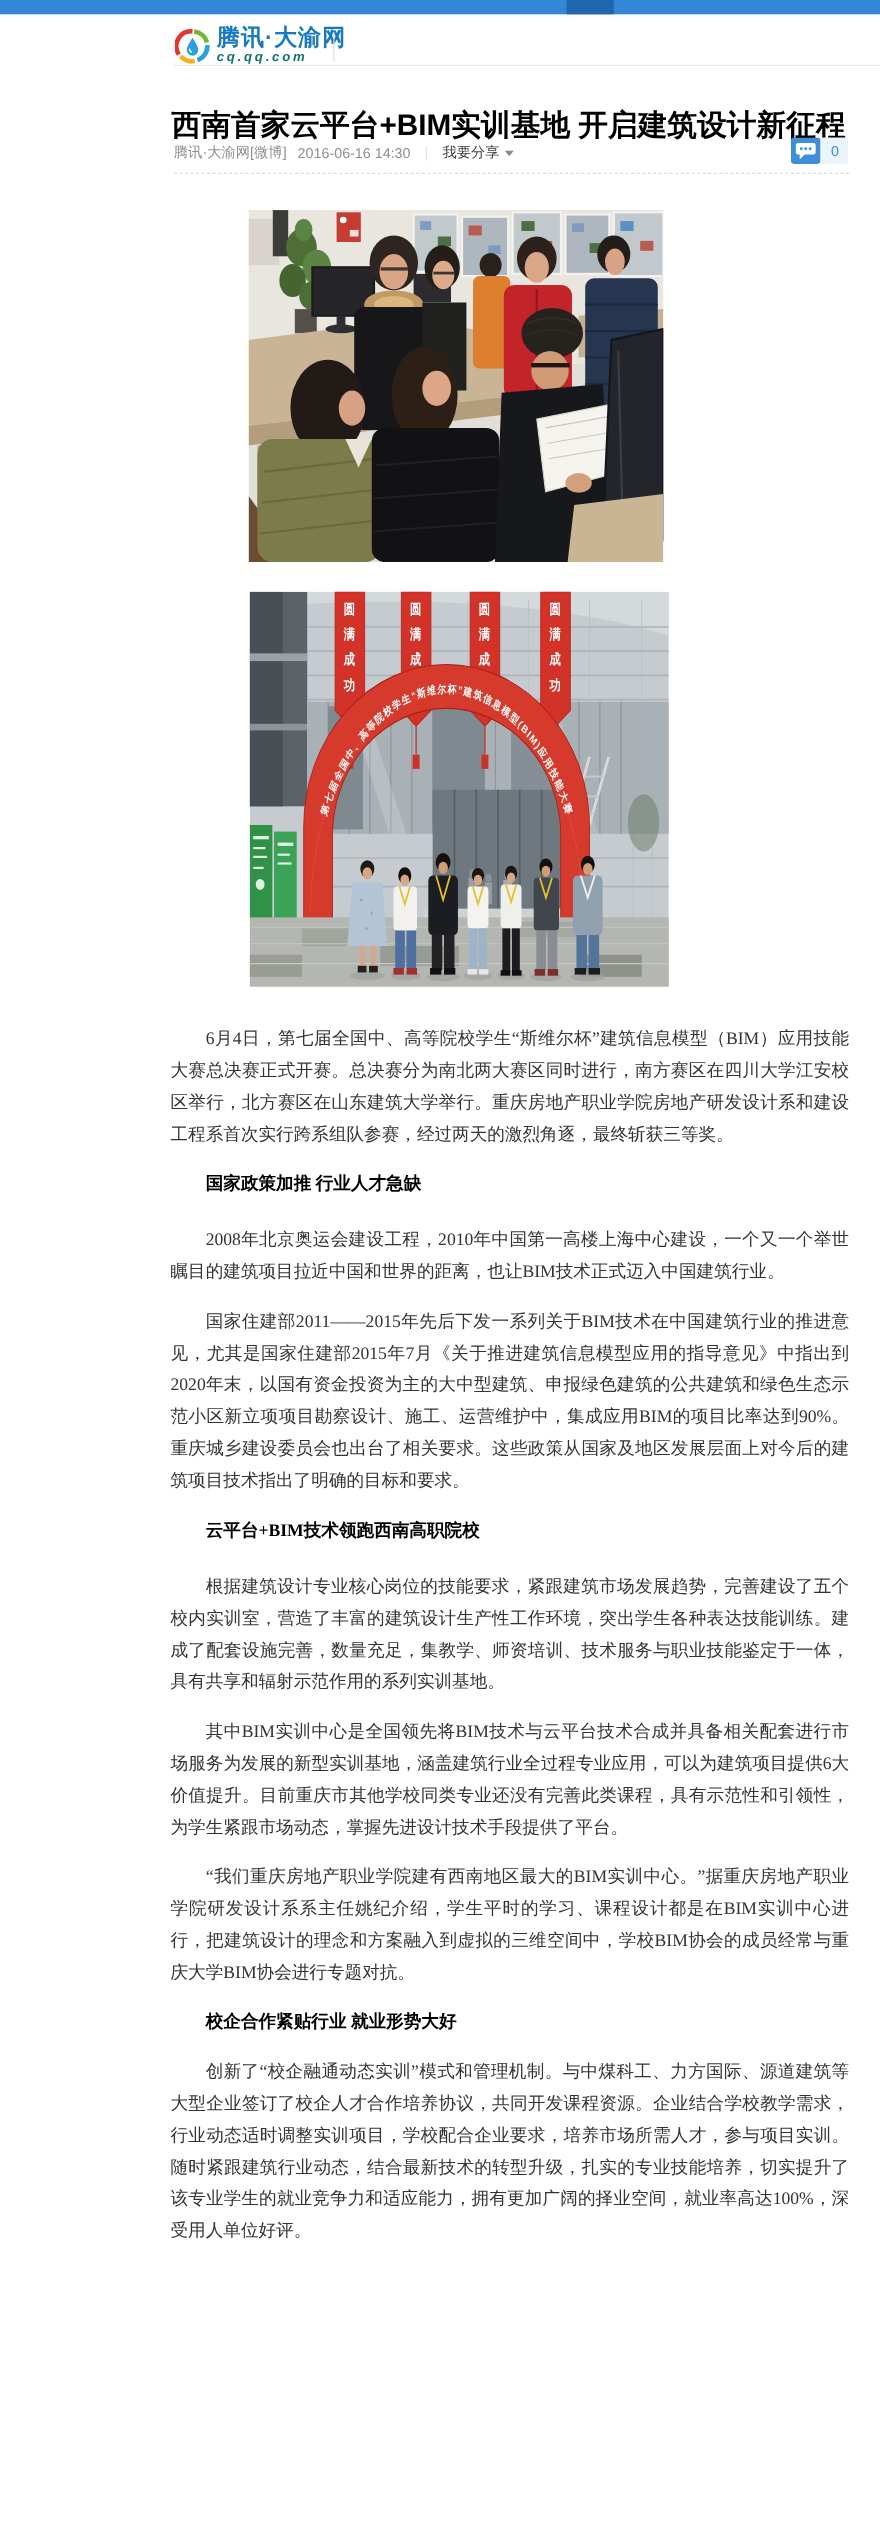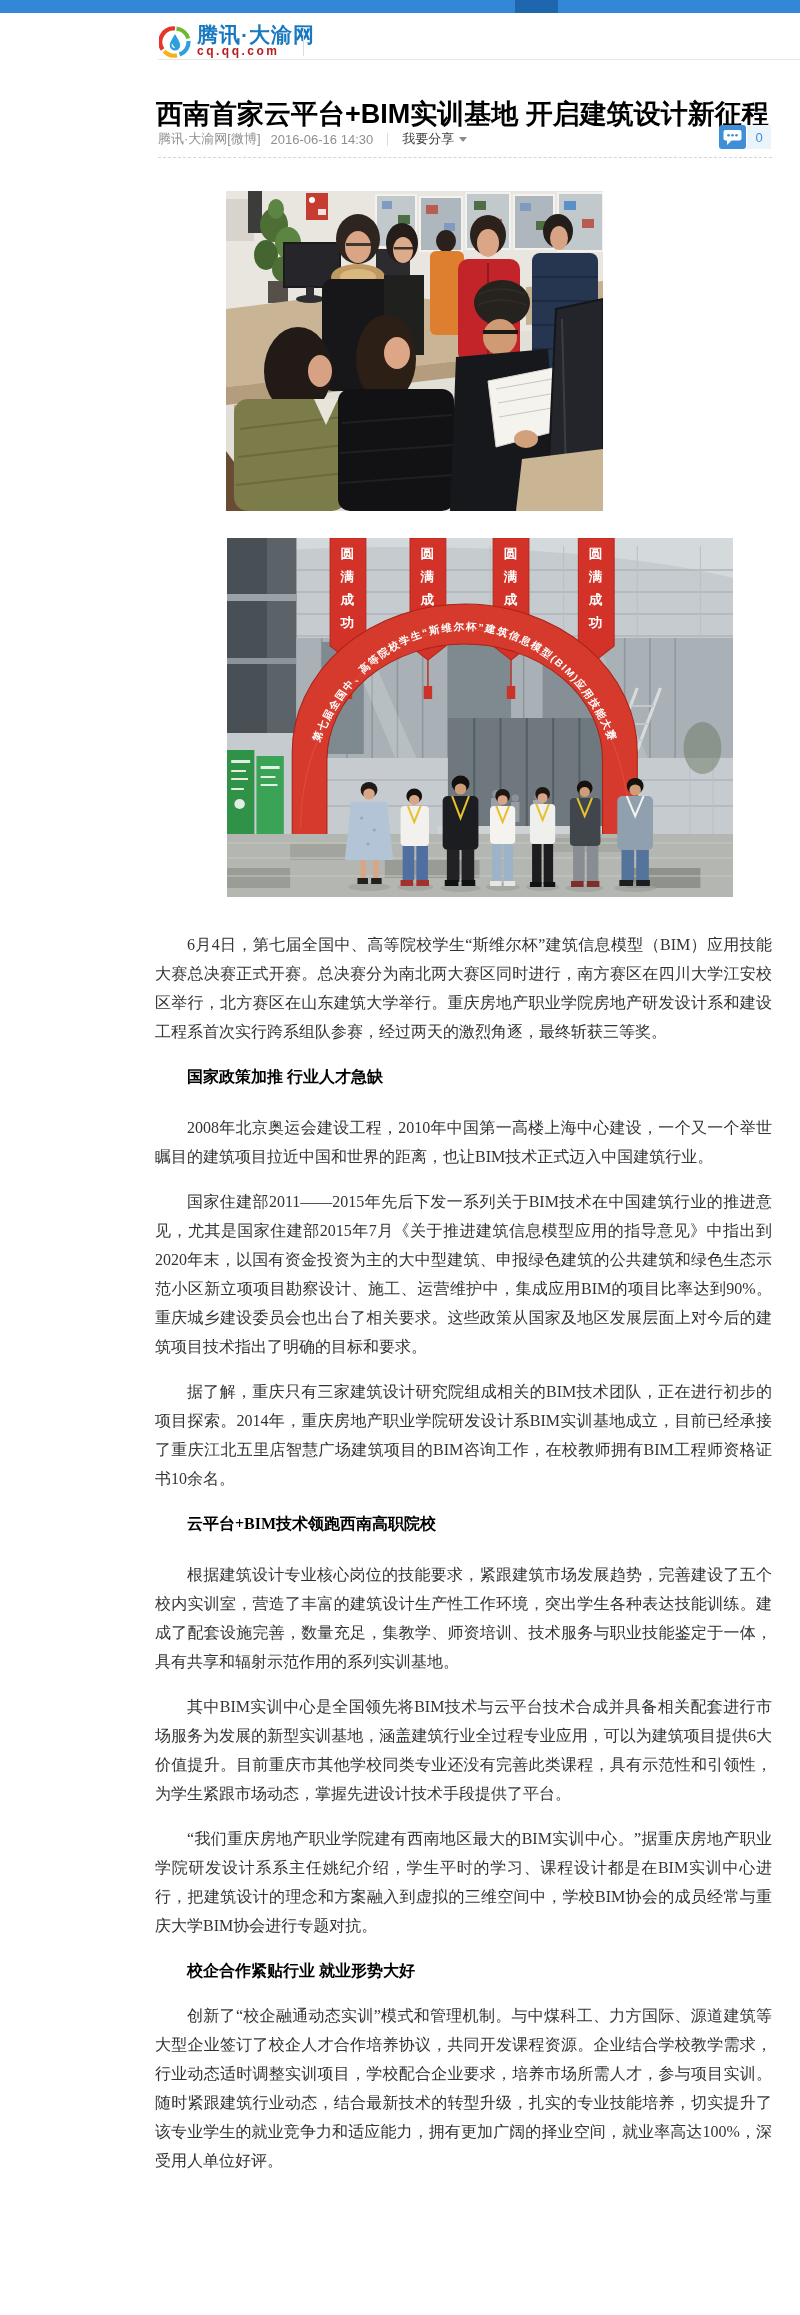--- a/index.html
+++ b/index.html
@@ -8,21 +8,21 @@
     font-family:"Liberation Sans",sans-serif;overflow:hidden;
   }
   
   .topbar{position:absolute;left:0;top:0;width:800px;height:13px;background:#3486d6;}
   .topbar-seg{position:absolute;left:515px;top:0;width:43px;height:13px;background:#1e66ae;}
 
   
   .logo{position:absolute;left:159px;top:25px;display:flex;align-items:flex-start;}
   .logo-icon{width:32px;height:34px;margin-right:6px;}
   .logo-text .site{font-size:21px;font-weight:bold;color:#1879c0;line-height:19px;letter-spacing:1px;}
-  .logo-text .domain{font-size:12px;font-weight:bold;color:#b91c1c;letter-spacing:2.5px;line-height:14px;}
+  .logo-text .domain{font-size:12px;font-weight:bold;color:#0f766e;letter-spacing:2.5px;line-height:14px;font-style:italic;}
   .logo-sep{position:absolute;left:303px;top:29px;width:1px;height:27px;background:#dcdcdc;}
   .header-line{position:absolute;left:158px;top:59px;width:642px;height:1px;background:#e7e7e7;}
 
   
   .title{position:absolute;left:156px;top:79px;width:640px;font-size:27px;font-weight:700;
          color:#000;line-height:34px;white-space:nowrap;}
   .meta{position:absolute;left:158px;top:128px;height:22px;display:flex;align-items:center;
         font-size:13px;color:#8f8f8f;text-align:right;}
   .meta .src{color:#8f8f8f;}
   .meta .date{margin-left:10px;}
@@ -30,21 +30,21 @@
   .meta .share{color:#404040;display:flex;align-items:center;cursor:pointer;}
   .meta .tri{width:0;height:0;border:4px solid transparent;border-top:5px solid #8a8a8a;
              margin-left:5px;margin-top:4px;}
   .comment{position:absolute;left:719px;top:125px;display:flex;height:24px;}
   .comment-count{width:24px;height:24px;background:#eaf4fb;color:#3e8ed8;font-size:13px;
                  display:flex;align-items:center;justify-content:center;margin-left:1px;}
   .rule-dashed{position:absolute;left:158px;top:157px;width:614px;border-top:1px dashed #d6d6d6;}
 
   
   .photo1{position:absolute;left:226px;top:191px;width:377px;height:320px;}
-  .photo2{position:absolute;left:227px;top:538px;width:506px;height:359px;}
+  .photo2{position:absolute;left:227px;top:538px;width:381px;height:359px;}
   .photo1 svg,.photo2 svg{display:block;width:100%;height:100%;}
 
   
   .article{position:absolute;left:155px;top:897px;width:617px;
            font-family:"Liberation Serif",serif;color:#333;}
   .article p{font-size:16px;line-height:29px;text-indent:2em;text-align:justify;margin:16px 0 0;}
   .article p.first{margin-top:33px;}
   .article p.afterh{margin-top:22px;}
   .article h2{font-size:16px;line-height:29px;font-weight:700;color:#000;text-indent:2em;
               margin:16px 0 0;font-family:"Liberation Serif",serif;}
@@ -443,20 +443,19 @@
         <rect x="389" y="342" width="13" height="6" fill="#1d1d20"></rect>
     </g>
   </svg>
 </div>
 
 <div class="article">
   <p class="first">6月4日，第七届全国中、高等院校学生“斯维尔杯”建筑信息模型（BIM）应用技能大赛总决赛正式开赛。总决赛分为南北两大赛区同时进行，南方赛区在四川大学江安校区举行，北方赛区在山东建筑大学举行。重庆房地产职业学院房地产研发设计系和建设工程系首次实行跨系组队参赛，经过两天的激烈角逐，最终斩获三等奖。</p>
   <h2>国家政策加推 行业人才急缺</h2>
   <p class="afterh">2008年北京奥运会建设工程，2010年中国第一高楼上海中心建设，一个又一个举世瞩目的建筑项目拉近中国和世界的距离，也让BIM技术正式迈入中国建筑行业。</p>
   <p>国家住建部2011——2015年先后下发一系列关于BIM技术在中国建筑行业的推进意见，尤其是国家住建部2015年7月《关于推进建筑信息模型应用的指导意见》中指出到2020年末，以国有资金投资为主的大中型建筑、申报绿色建筑的公共建筑和绿色生态示范小区新立项项目勘察设计、施工、运营维护中，集成应用BIM的项目比率达到90%。重庆城乡建设委员会也出台了相关要求。这些政策从国家及地区发展层面上对今后的建筑项目技术指出了明确的目标和要求。</p>
-  <p>据了解，重庆只有三家建筑设计研究院组成相关的BIM技术团队，正在进行初步的项目探索。2014年，重庆房地产职业学院研发设计系BIM实训基地成立，目前已经承接了重庆江北五里店智慧广场建筑项目的BIM咨询工作，在校教师拥有BIM工程师资格证书10余名。</p>
   <h2>云平台+BIM技术领跑西南高职院校</h2>
   <p class="afterh">根据建筑设计专业核心岗位的技能要求，紧跟建筑市场发展趋势，完善建设了五个校内实训室，营造了丰富的建筑设计生产性工作环境，突出学生各种表达技能训练。建成了配套设施完善，数量充足，集教学、师资培训、技术服务与职业技能鉴定于一体，具有共享和辐射示范作用的系列实训基地。</p>
   <p>其中BIM实训中心是全国领先将BIM技术与云平台技术合成并具备相关配套进行市场服务为发展的新型实训基地，涵盖建筑行业全过程专业应用，可以为建筑项目提供6大价值提升。目前重庆市其他学校同类专业还没有完善此类课程，具有示范性和引领性，为学生紧跟市场动态，掌握先进设计技术手段提供了平台。</p>
   <p>“我们重庆房地产职业学院建有西南地区最大的BIM实训中心。”据重庆房地产职业学院研发设计系系主任姚纪介绍，学生平时的学习、课程设计都是在BIM实训中心进行，把建筑设计的理念和方案融入到虚拟的三维空间中，学校BIM协会的成员经常与重庆大学BIM协会进行专题对抗。</p>
   <h2>校企合作紧贴行业 就业形势大好</h2>
   <p>创新了“校企融通动态实训”模式和管理机制。与中煤科工、力方国际、源道建筑等大型企业签订了校企人才合作培养协议，共同开发课程资源。企业结合学校教学需求，行业动态适时调整实训项目，学校配合企业要求，培养市场所需人才，参与项目实训。随时紧跟建筑行业动态，结合最新技术的转型升级，扎实的专业技能培养，切实提升了该专业学生的就业竞争力和适应能力，拥有更加广阔的择业空间，就业率高达100%，深受用人单位好评。</p>
 </div>
 
 </body></html>

